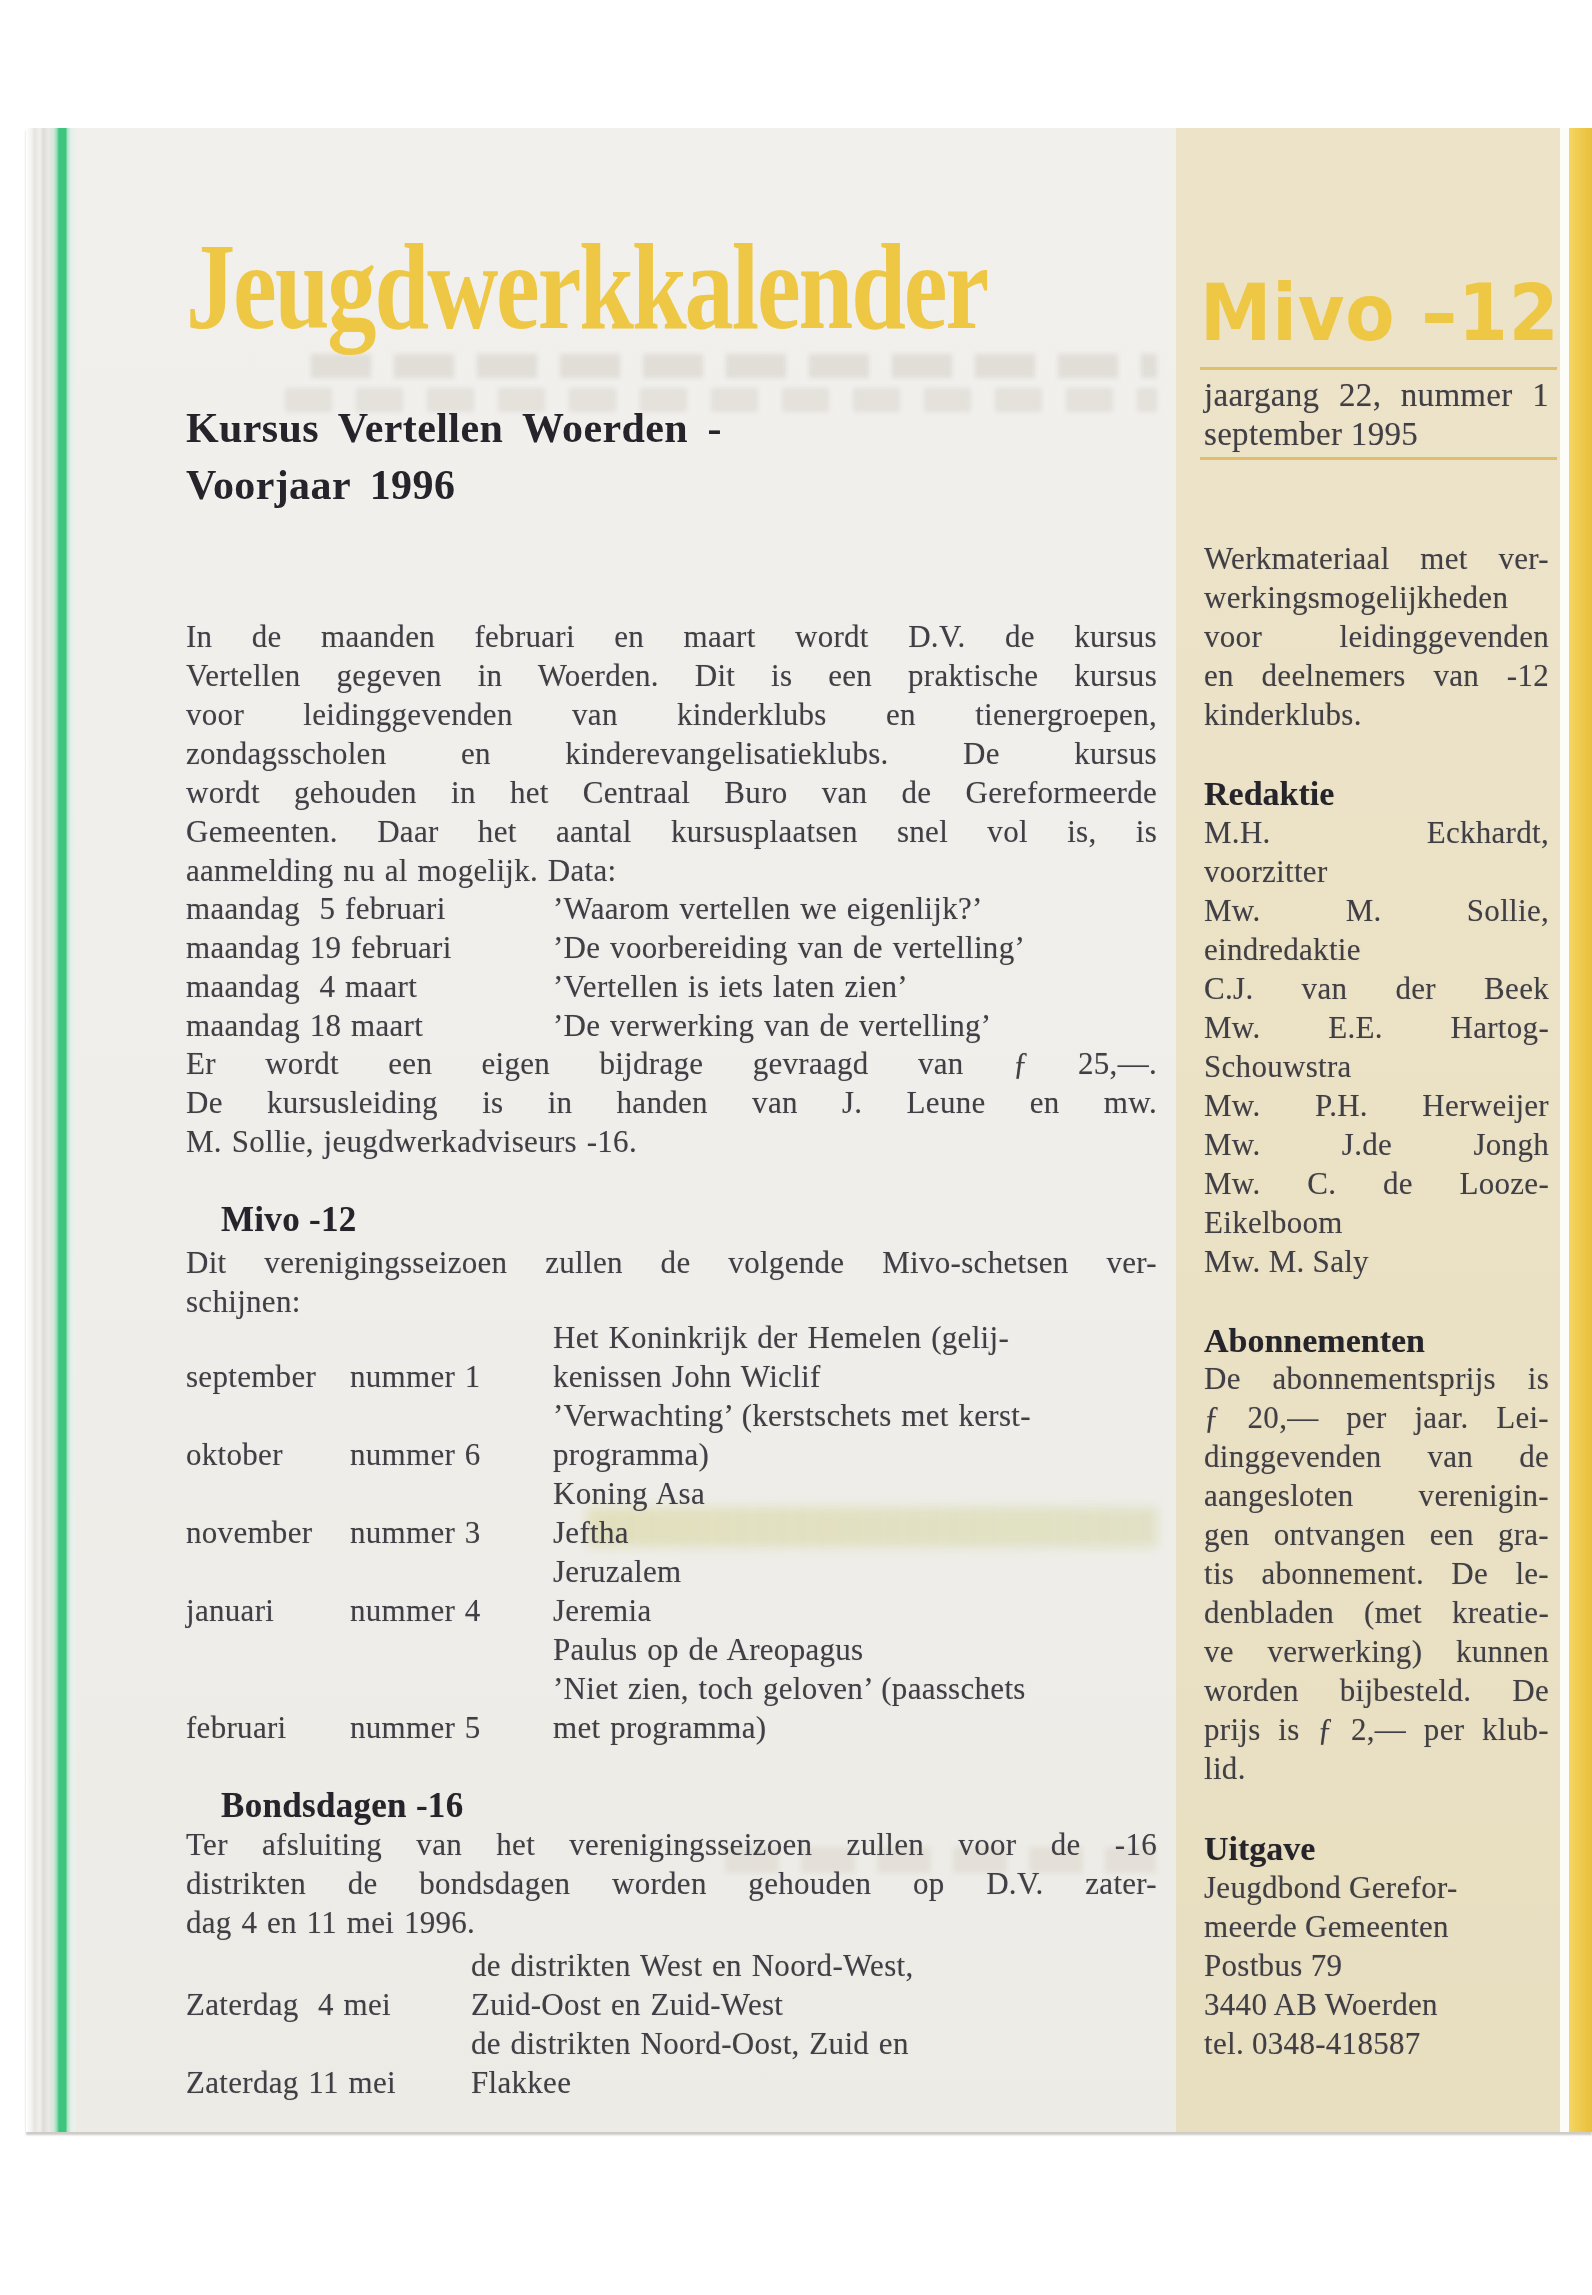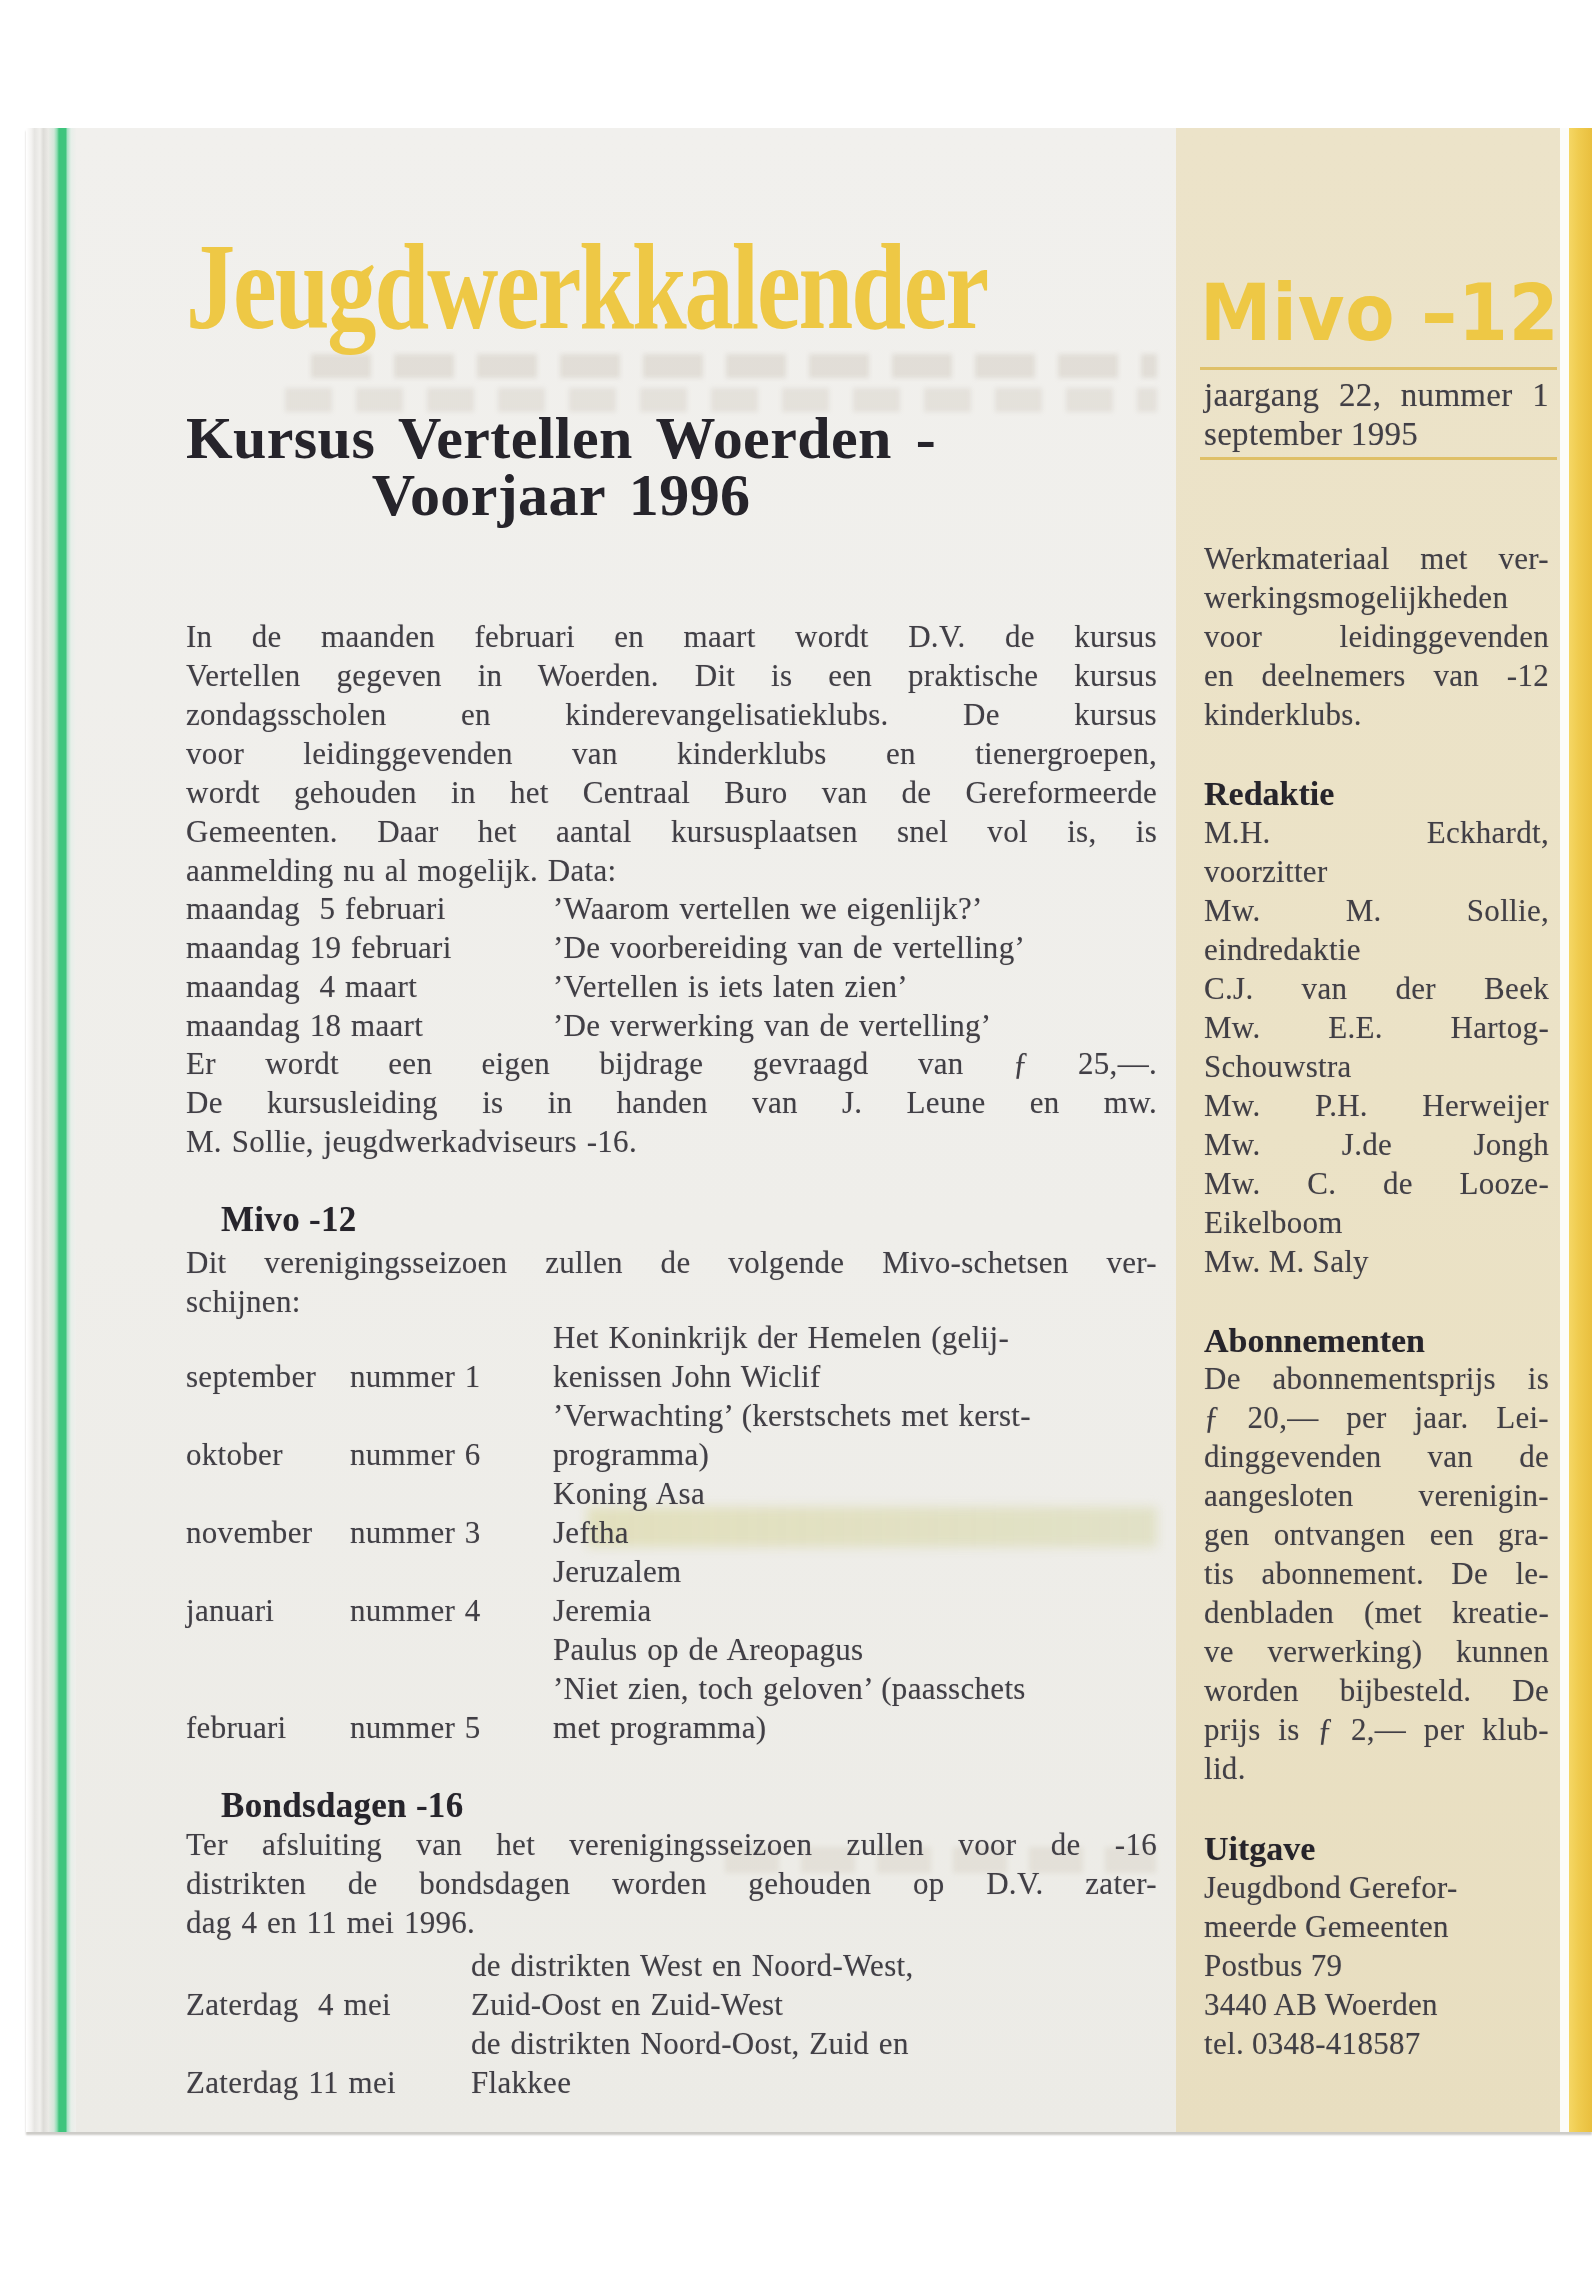--- a/index.html
+++ b/index.html
@@ -19,22 +19,22 @@
            background:linear-gradient(180deg,#ece3c9 0%,#ebe2c6 50%,#e8dec0 100%);}
   .gap{position:absolute;left:1534px;top:0;width:8.6px;height:100%;background:#fcfcf9;}
   .ystrip{position:absolute;left:1543px;top:0;width:23px;height:100%;
           background:linear-gradient(90deg,#f5d765 0%,var(--strip_yellow) 40%,#e9bf3e 100%);}
 
   
   .main{position:absolute;left:0;top:0;width:1150px;height:100%;}
   .title{position:absolute;left:160px;top:97px;margin:0;font-size:123px;line-height:123px;
          font-weight:bold;color:var(--accent_yellow);letter-spacing:-2.6px;white-space:nowrap;
          transform:scaleX(.8);transform-origin:0 0;}
-  .kursus{position:absolute;left:160px;top:282px;font-size:60px;line-height:57px;
-          font-weight:bold;color:var(--heading_dark);word-spacing:8.6px;letter-spacing:0.4px;text-align:center;}
+  .kursus{position:absolute;left:160px;top:272px;font-size:42px;line-height:57px;
+          font-weight:bold;color:var(--heading_dark);word-spacing:8.6px;letter-spacing:0.4px;}
 
   .blk{position:absolute;left:160px;width:971px;font-size:31px;line-height:39px;
        color:var(--text_dark);letter-spacing:0.3px;word-spacing:1.7px;
        text-shadow:0 0 0.9px rgba(70,64,58,.35);}
   .ln{min-height:39px;white-space:nowrap;}
   .j{text-align:justify;text-align-last:justify;}
 
   .p1{top:489px;} .schedule{top:761px;} .p2{top:916px;}
   .bh{position:absolute;left:160px;font-size:35px;line-height:39px;font-weight:bold;
       color:var(--heading_dark);letter-spacing:0.3px;text-shadow:0 0 0.9px rgba(40,36,32,.3);margin-left:35px;}
@@ -97,22 +97,22 @@
       <h1 class="title">Jeugdwerkkalender</h1>
 
       <div class="kursus">
         <div>Kursus Vertellen Woerden -</div>
         <div>Voorjaar 1996</div>
       </div>
 
       <div class="blk p1">
           <div class="ln j">In de maanden februari en maart wordt D.V. de kursus</div>
           <div class="ln j">Vertellen gegeven in Woerden. Dit is een praktische kursus</div>
+          <div class="ln j">voor leidinggevenden van kinderklubs en tienergroepen,</div>
           <div class="ln j">zondagsscholen en kinderevangelisatieklubs. De kursus</div>
-          <div class="ln j">voor leidinggevenden van kinderklubs en tienergroepen,</div>
           <div class="ln j">wordt gehouden in het Centraal Buro van de Gereformeerde</div>
           <div class="ln j">Gemeenten. Daar het aantal kursusplaatsen snel vol is, is</div>
           <div class="ln">aanmelding nu al mogelijk. Data:</div>
         </div>
 
       <div class="blk schedule">
         <div class="srow">
           <div class="s-lbl">maandag  5 februari</div>
           <div class="s-topic">’Waarom vertellen we eigenlijk?’</div>
         </div>

